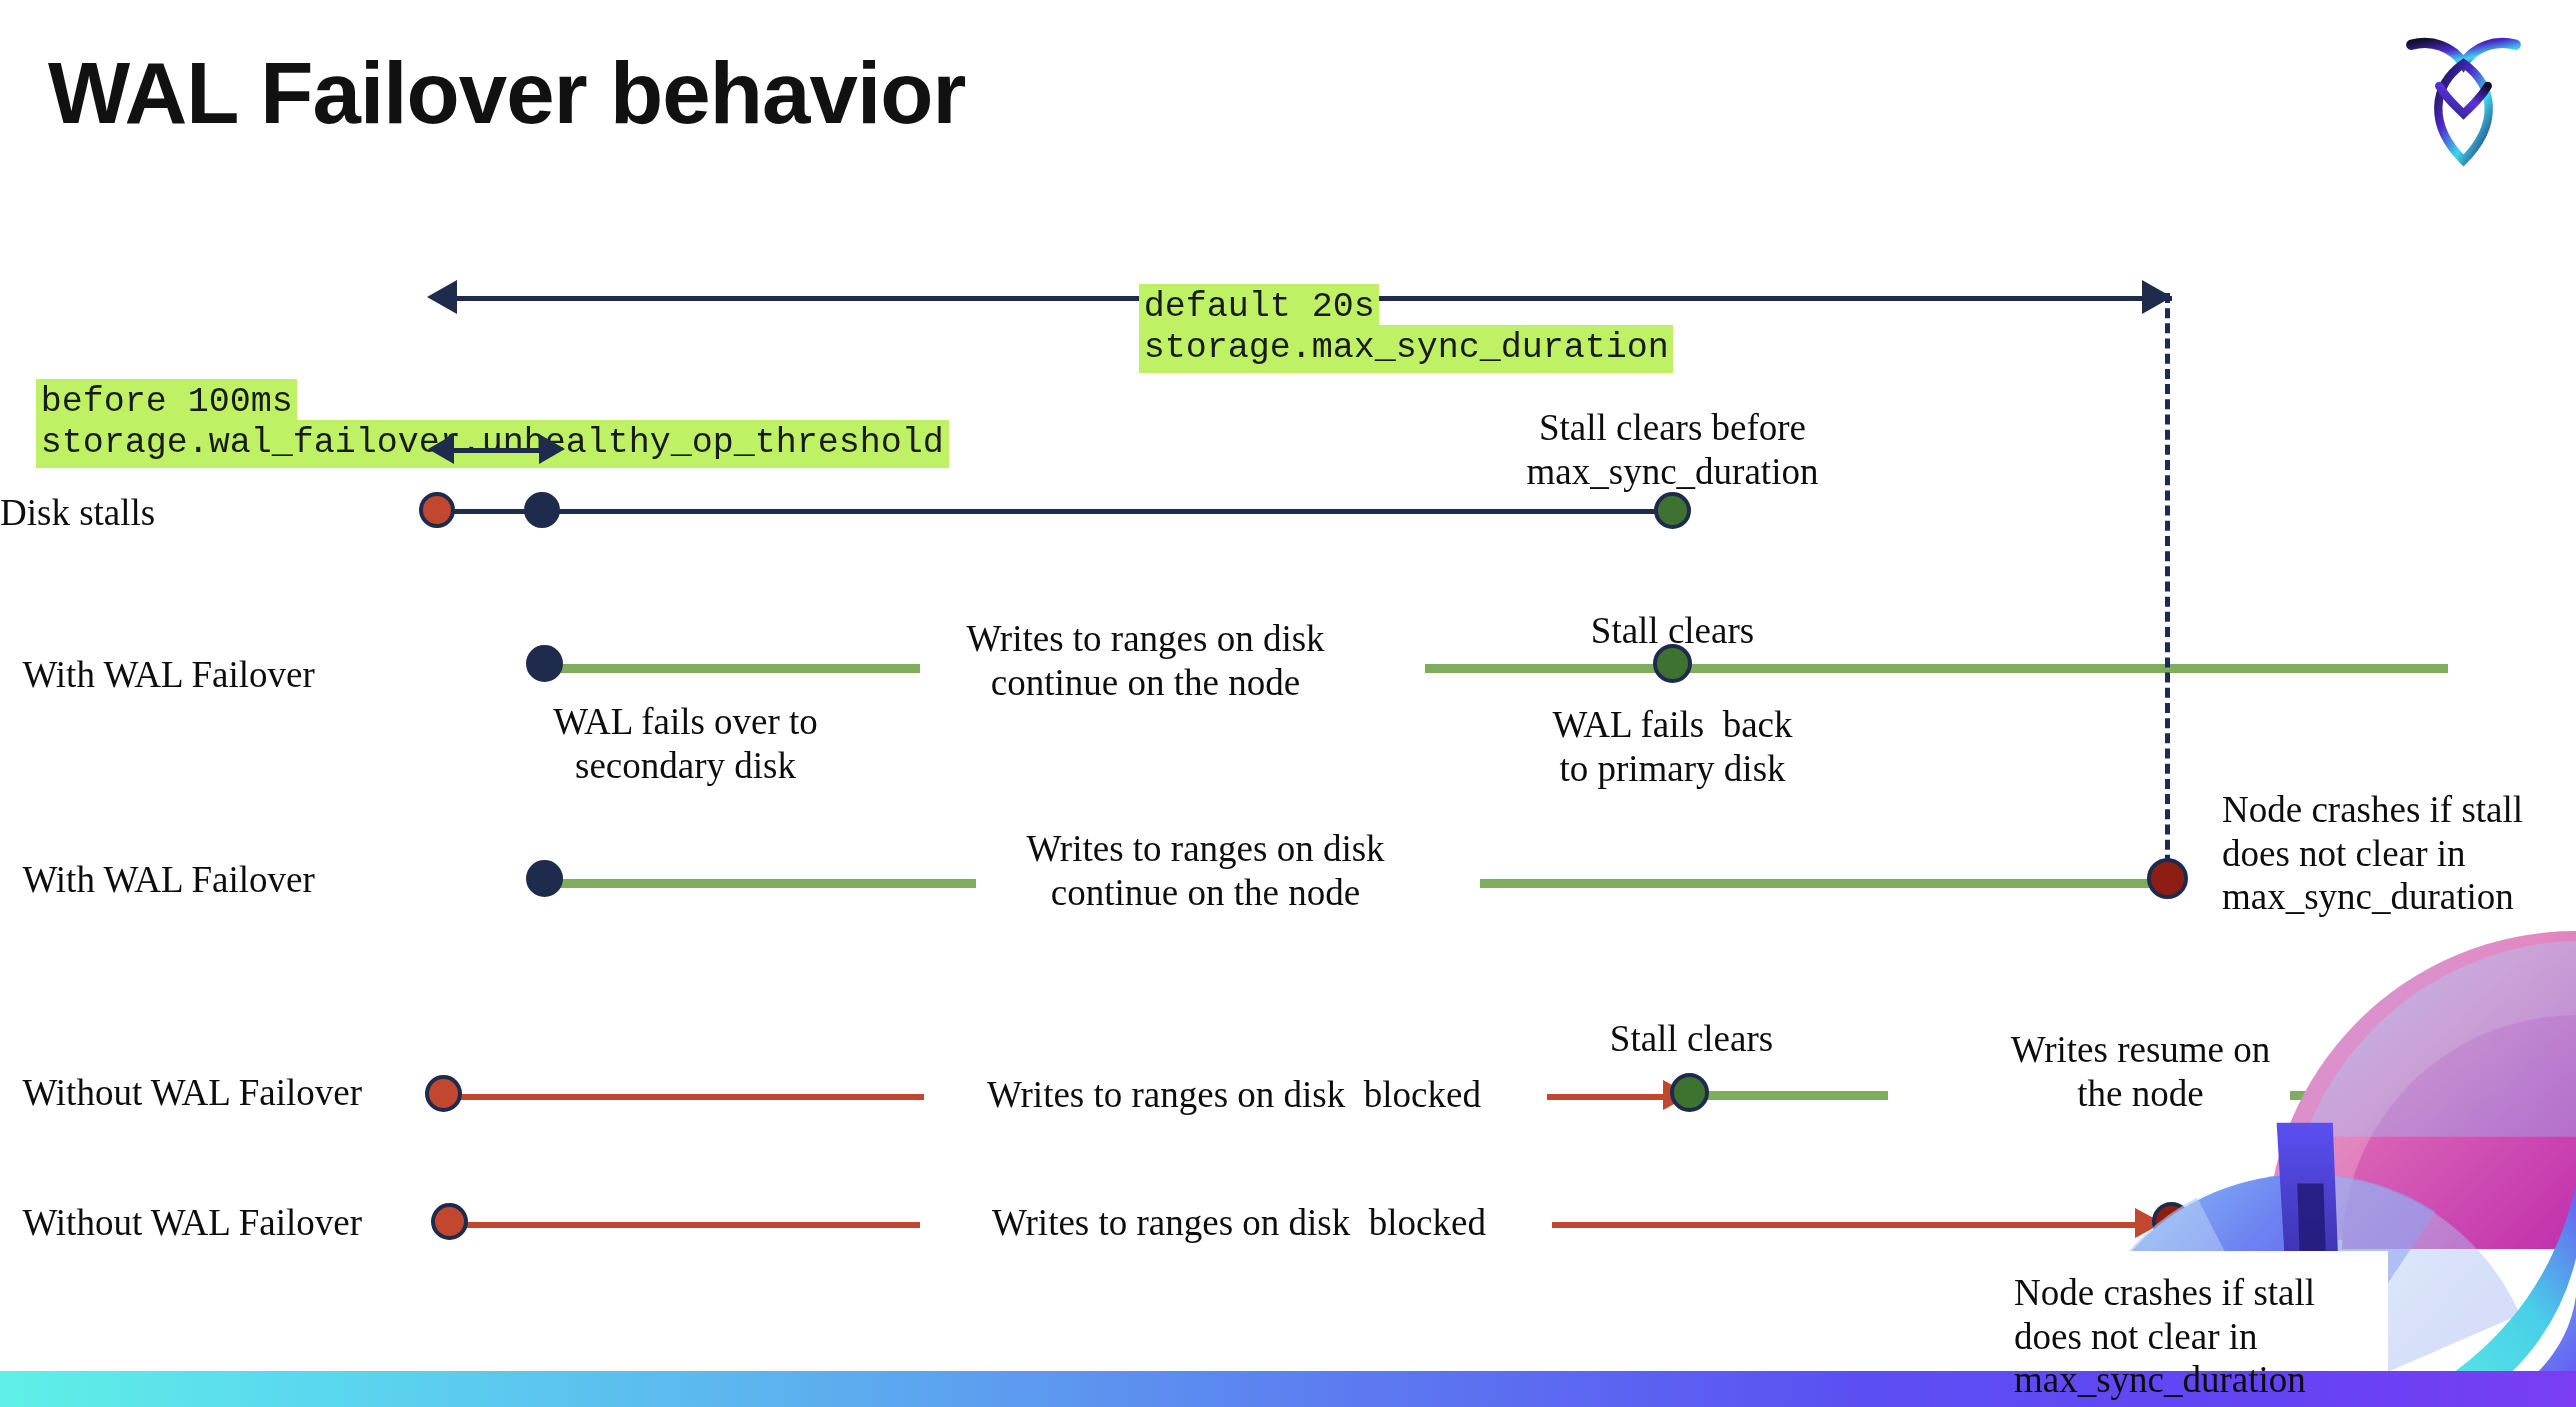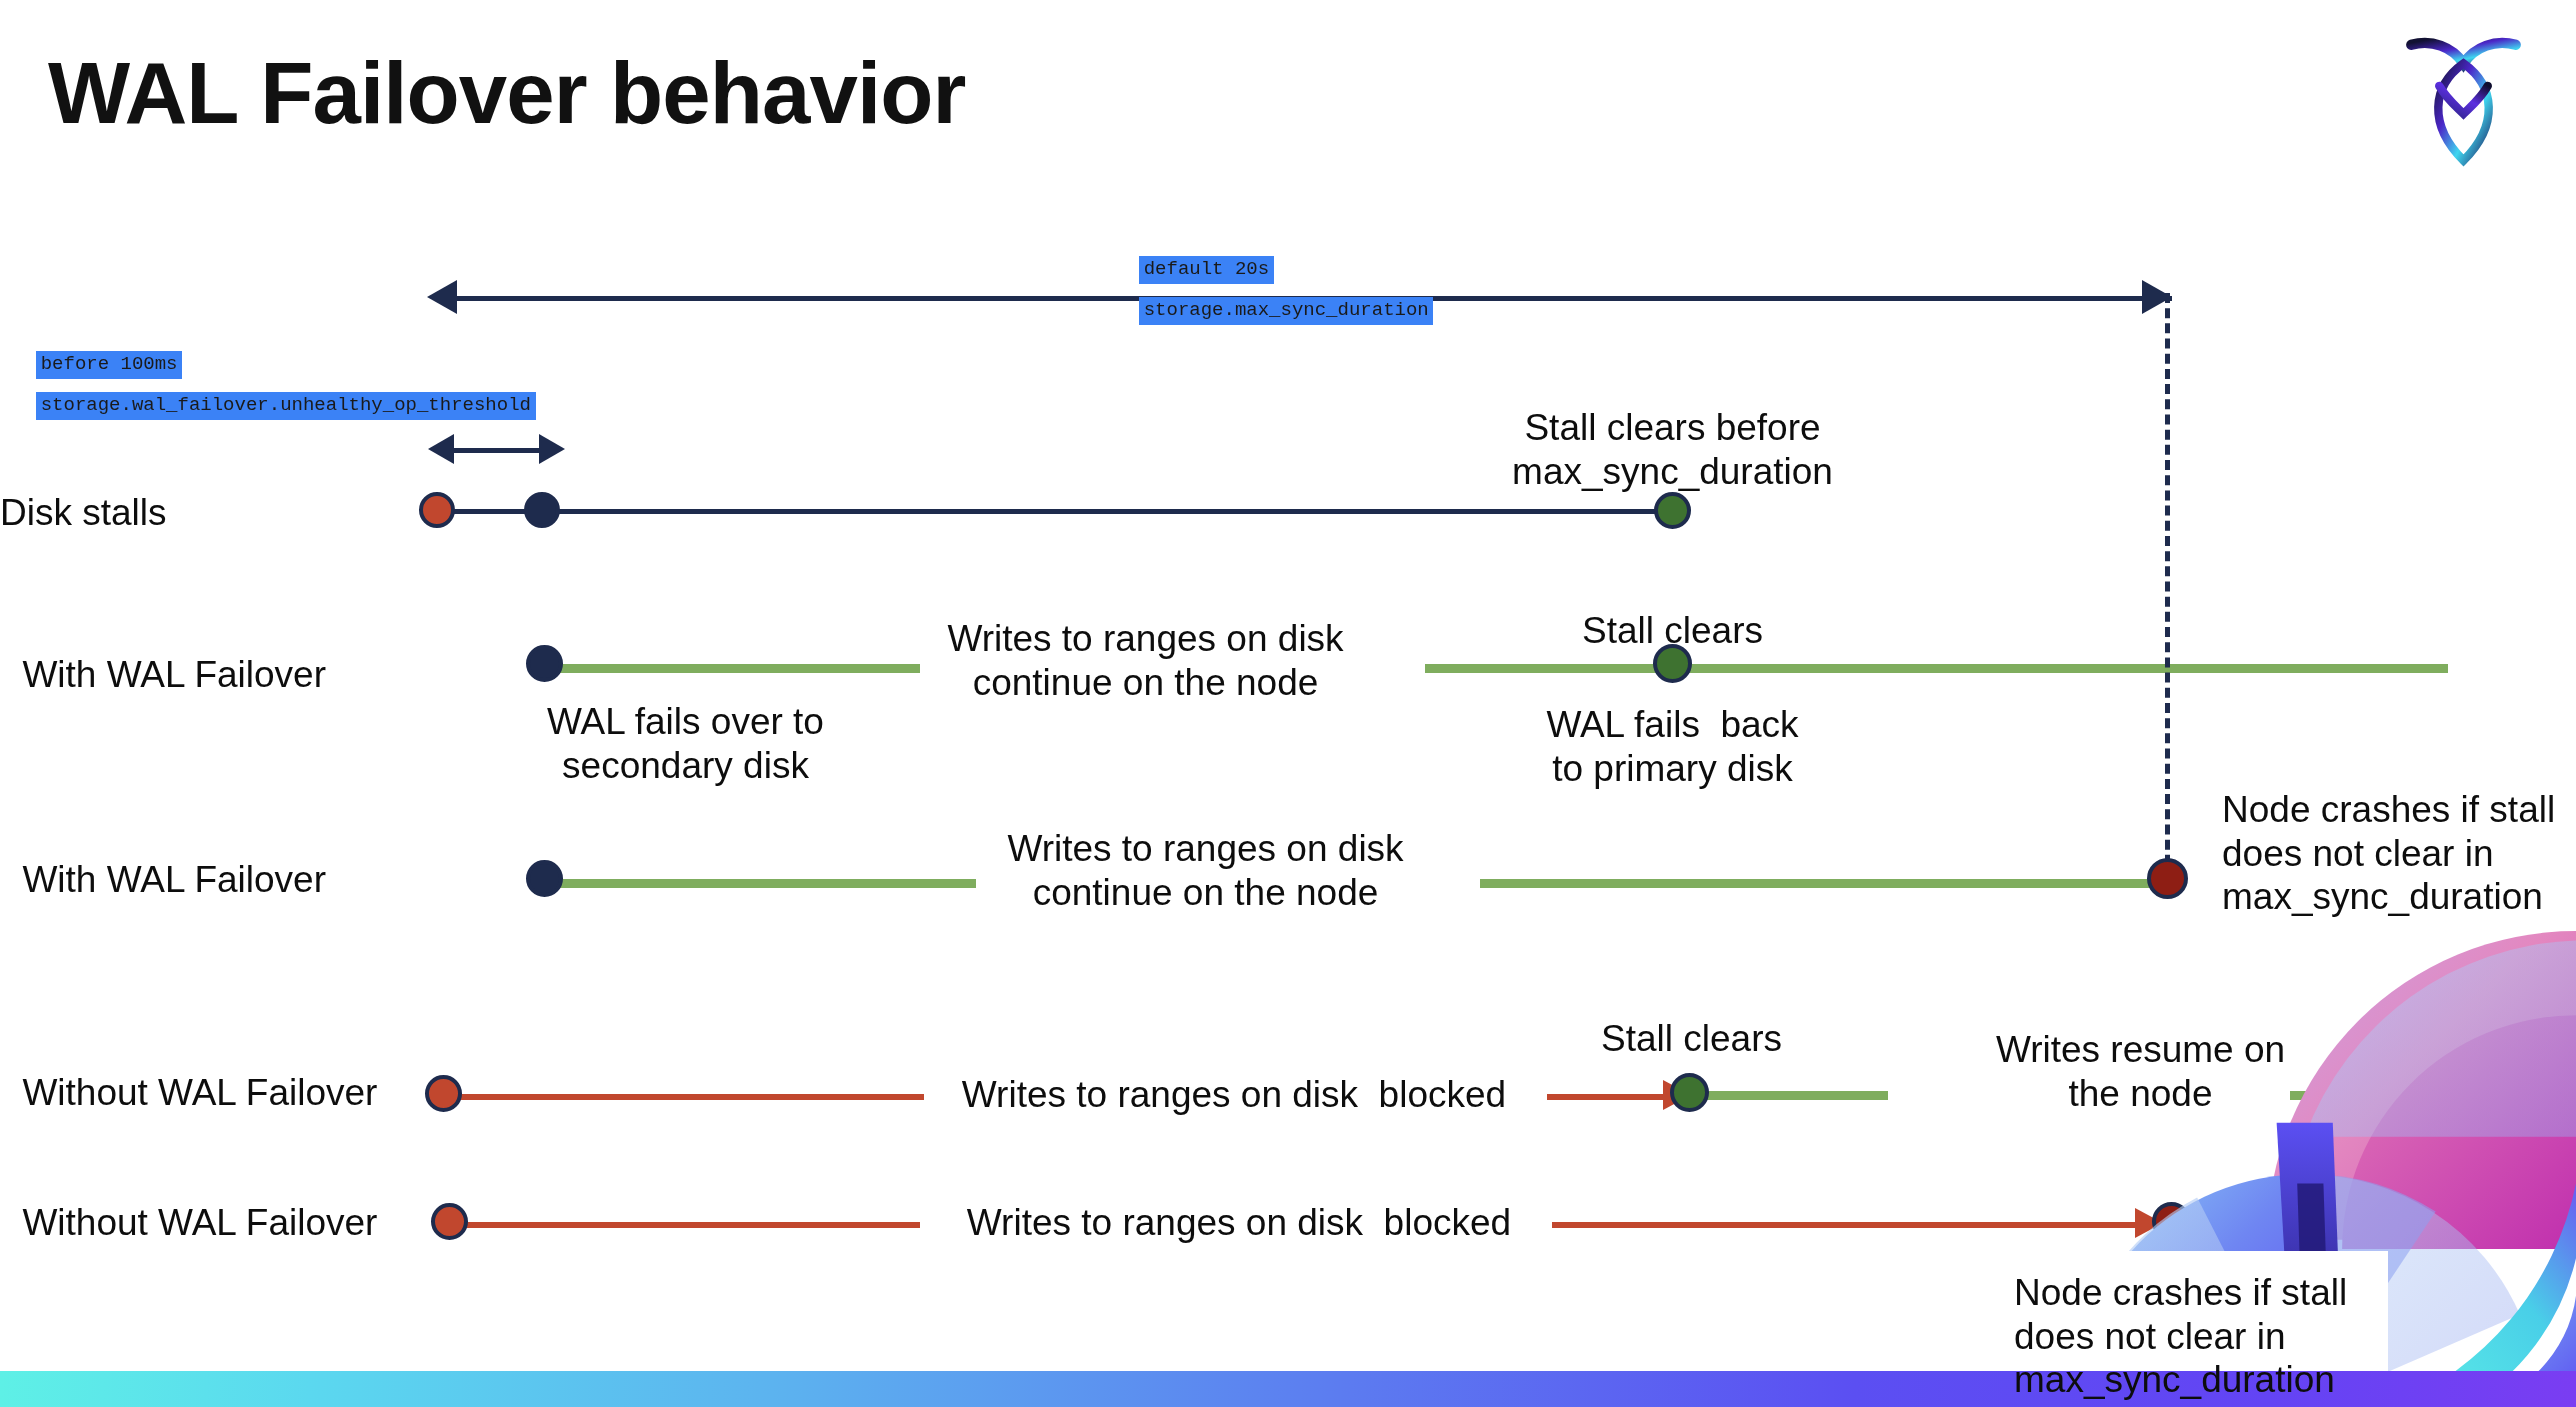--- a/index.html
+++ b/index.html
@@ -37,32 +37,33 @@
     left: 2398px;
     top: 28px;
     width: 131px;
     height: 140px;
   }
 
   
   .chip {
     position: absolute;
     font-family: "Liberation Mono", monospace;
-    font-size: 19px;
+    font-size: 35px;
     color: #1a1a1a;
-    background: #3b82f6;
+    background: #bef264;
     padding: 1.9px 4.7px;
     white-space: nowrap;
     line-height: 1.25;
+    margin-top: 28px;
   }
 
   
   .lbl {
     position: absolute;
-    font-family: Liberation Sans, sans-serif;
+    font-family: Liberation Serif, serif;
     font-size: 37px;
     color: #111111;
     line-height: 1.18;
     white-space: pre;
     color: #0d0d0d;
   }
   .lbl.center { text-align: center; }
   .lbl.right  { text-align: left; }
 
   

